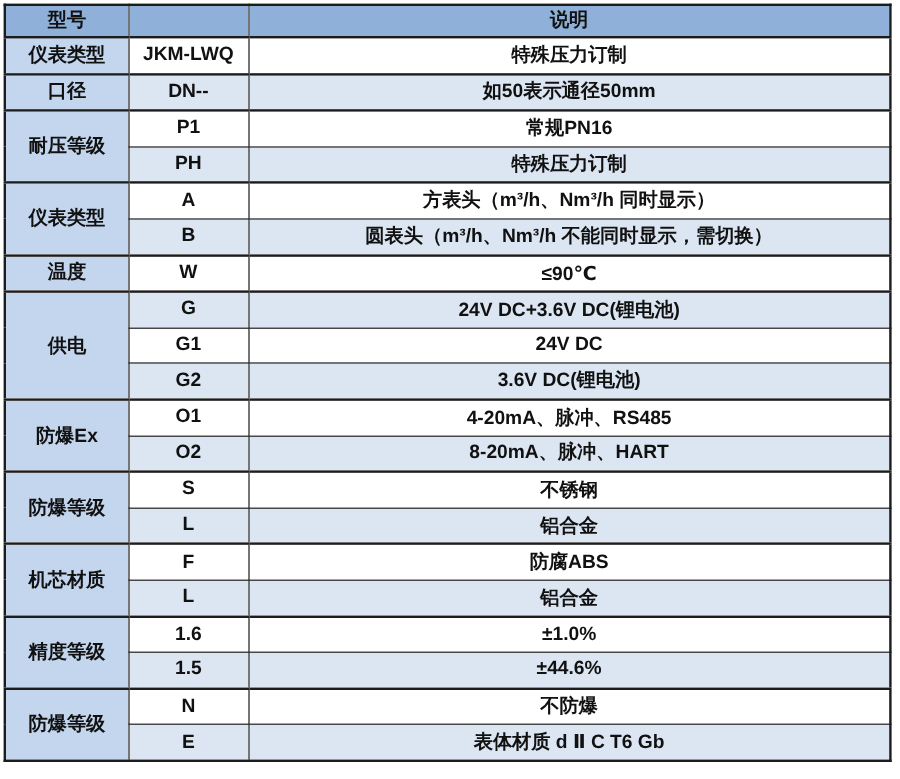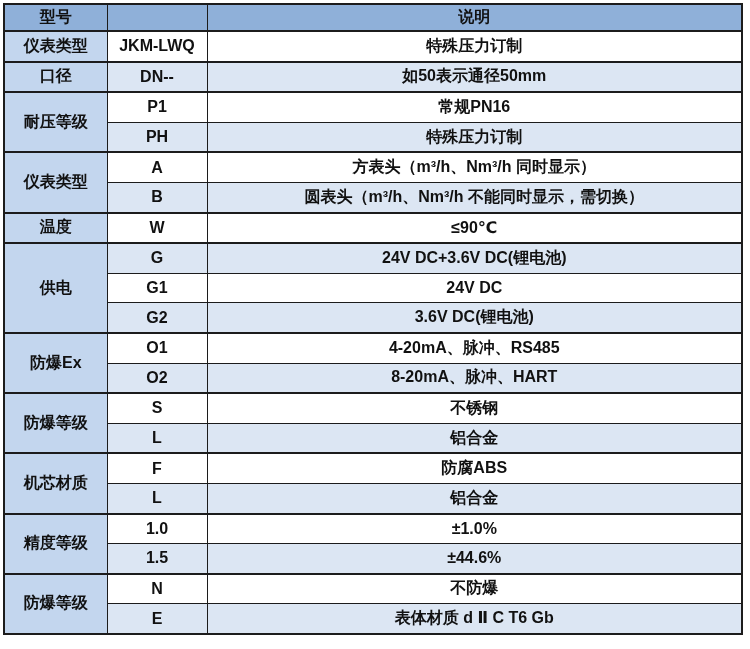--- a/index.html
+++ b/index.html
@@ -130,21 +130,21 @@
           <td class="label-cell" rowspan="2">机芯材质</td>
           <td class="data-cell code-cell">F</td>
           <td class="data-cell desc-cell">防腐ABS</td>
         </tr>
         <tr class="row-tint">
           <td class="data-cell code-cell">L</td>
           <td class="data-cell desc-cell">铝合金</td>
         </tr>
         <tr class="row-white group-start">
           <td class="label-cell" rowspan="2">精度等级</td>
-          <td class="data-cell code-cell">1.0</td>
+          <td class="data-cell code-cell">1.6</td>
           <td class="data-cell desc-cell">±1.0%</td>
         </tr>
         <tr class="row-tint">
           <td class="data-cell code-cell">1.5</td>
           <td class="data-cell desc-cell">±44.6%</td>
         </tr>
         <tr class="row-white group-start">
           <td class="label-cell" rowspan="2">防爆等级</td>
           <td class="data-cell code-cell">N</td>
           <td class="data-cell desc-cell">不防爆</td>

